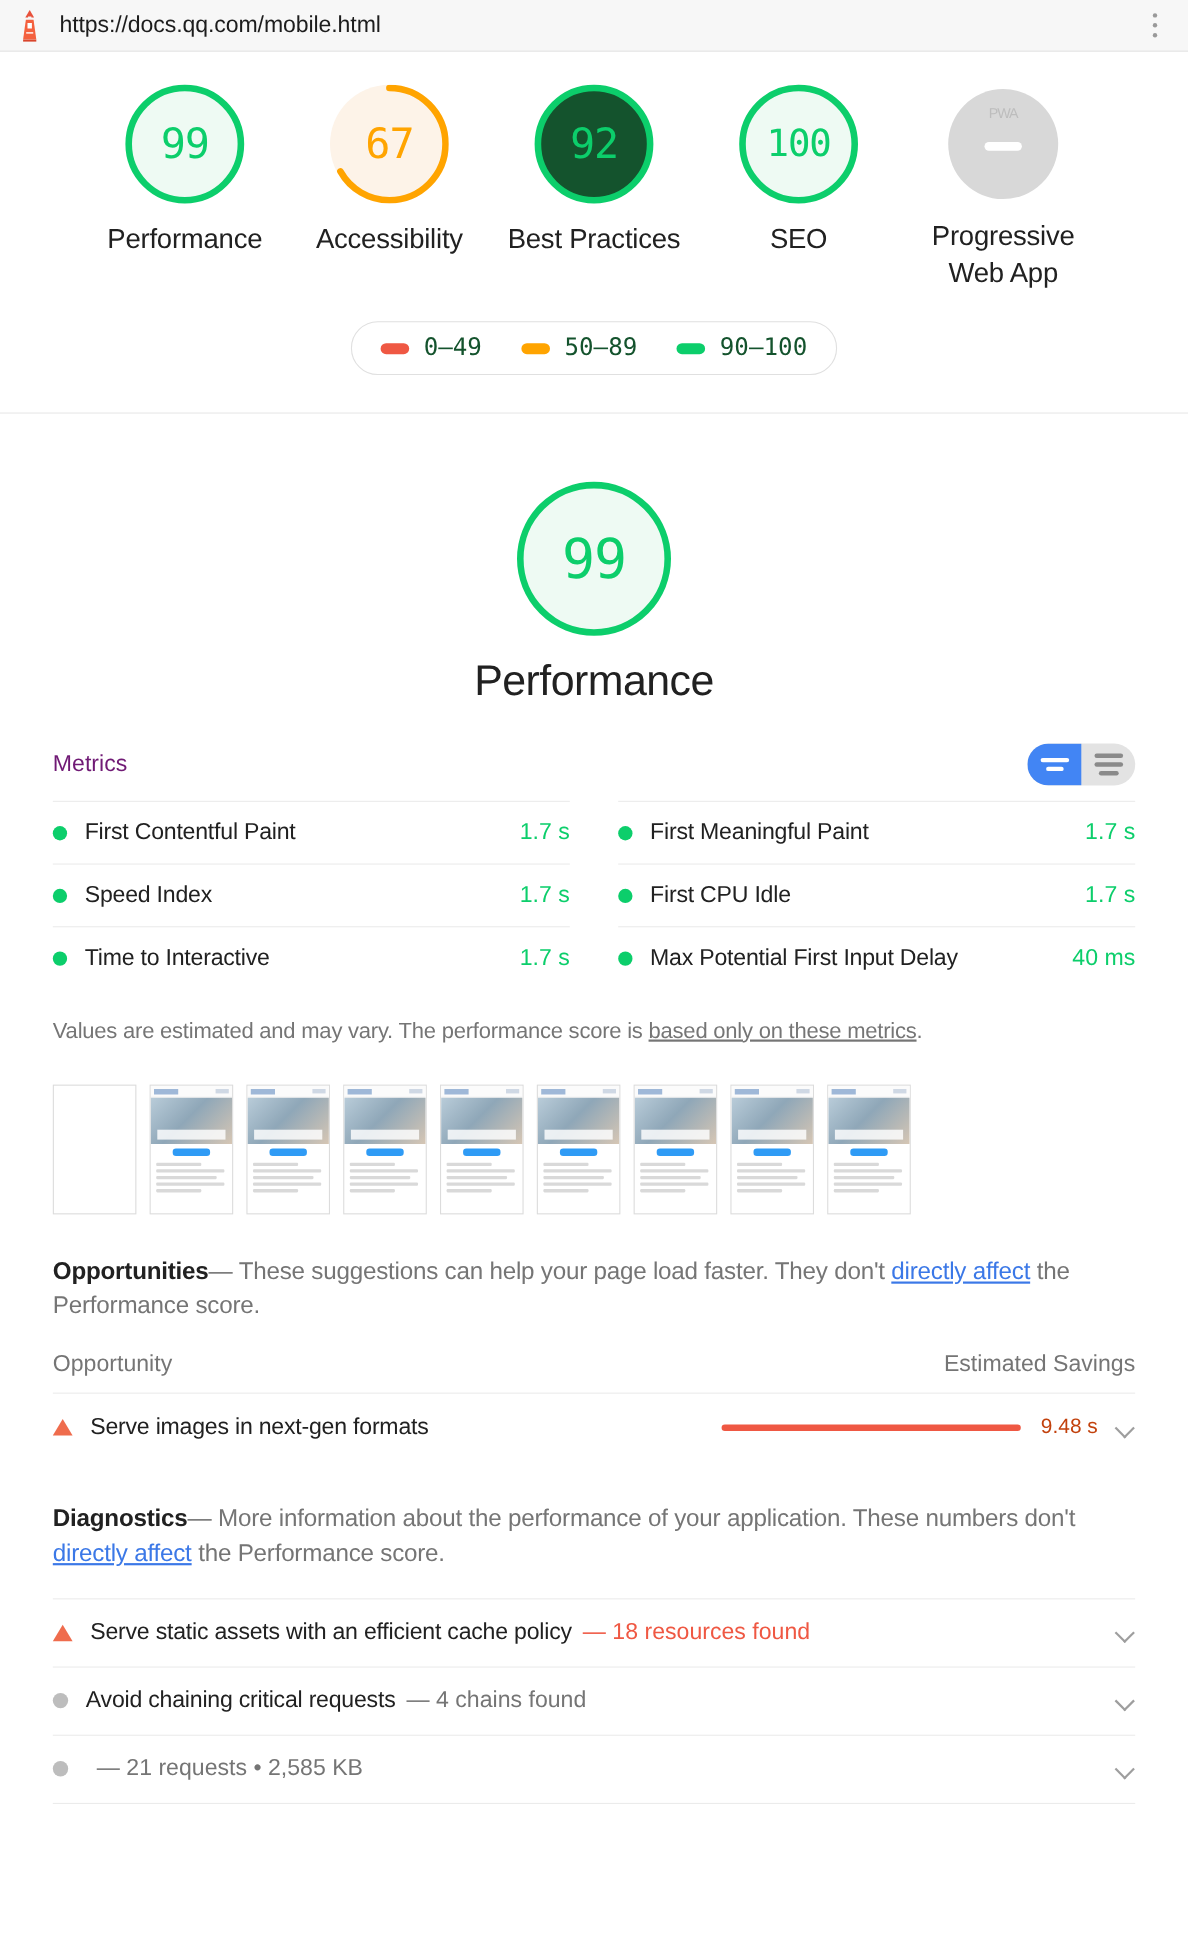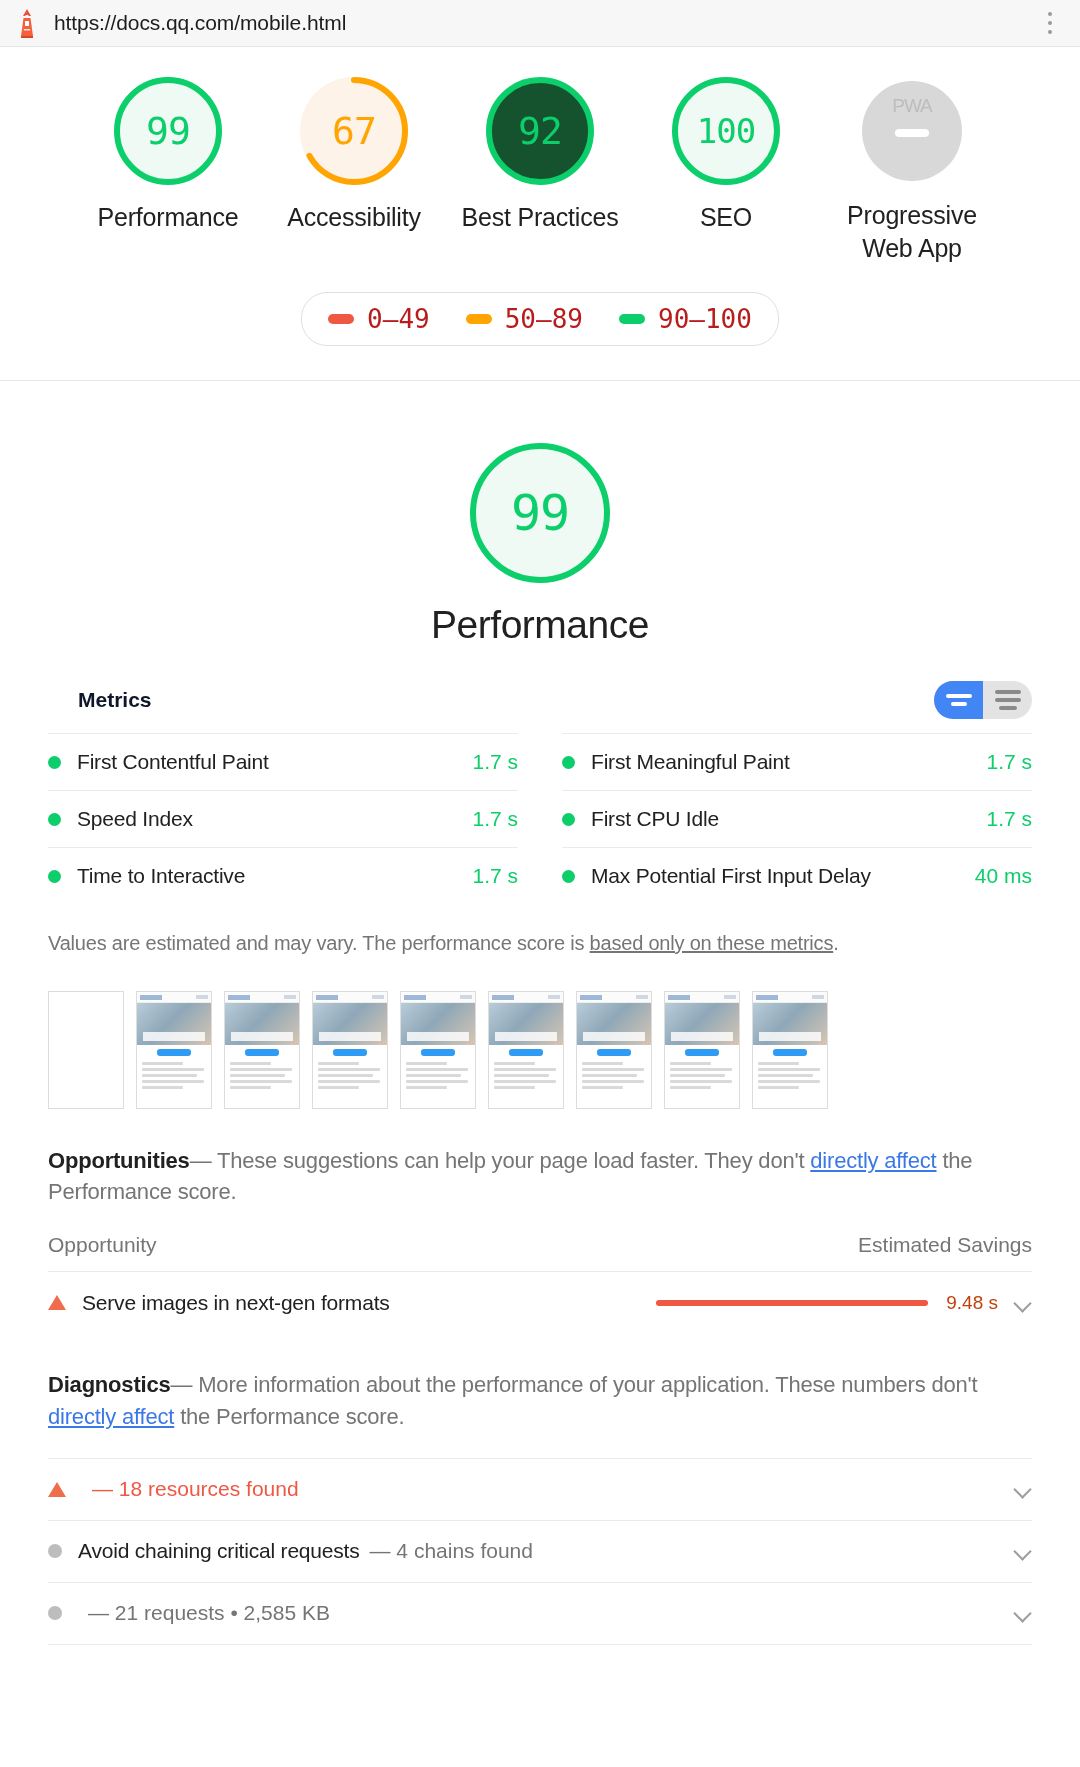--- a/index.html
+++ b/index.html
@@ -64,21 +64,21 @@
   .pwa-badge {
     width: 100px; height: 100px;
     margin: 4px auto 18px;
     border-radius: 50%;
     background: #d8d8d8;
     position: relative;
   }
   .pwa-badge .pwa-text {
     position:absolute; top: 14px; left: 0; right: 0;
     text-align:center;
-    font-size: 19px;
+    font-size: 13px;
     color: #bdbdbd;
     letter-spacing: -1px;
     font-family: "Liberation Sans", sans-serif;
   }
   .pwa-badge .pwa-dash {
     position: absolute;
     left: 50%; transform: translateX(-50%);
     top: 48px;
     width: 34px; height: 8px; border-radius: 4px;
     background: #ffffff;
@@ -92,22 +92,22 @@
     padding: 11px 26px;
     display: flex;
     align-items: center;
     gap: 36px;
     background: #fff;
   }
   .legend-item { display:flex; align-items:center; gap: 13px; }
   .legend-chip { width: 26px; height: 10px; border-radius: 5px; display:block; }
   .legend-text {
     font-family: "DejaVu Sans Mono", "Liberation Mono", monospace;
-    font-size: 26px;
-    color: #b91c1c;
+    font-size: 22px;
+    color: #14532d;
   }
 
   
   .hero { padding: 62px 0 0; text-align: center; }
   .hero-ring {
     width: 140px; height: 140px;
     border-radius: 50%;
     margin: 0 auto 20px;
     display:flex; align-items:center; justify-content:center;
   }
@@ -118,21 +118,21 @@
   }
   .hero-title { font-size: 39px; color: #212121; letter-spacing: -0.5px; }
 
   
   .body { padding: 0 48px; }
 
   .metrics-head {
     display: flex; align-items: center; justify-content: space-between;
     margin-top: 34px; padding-bottom: 14px;
   }
-  .metrics-title { font-size: 21px; font-weight: bold; color: #0f172a; margin-left: 30px; }
+  .metrics-title { font-size: 21px; font-weight: normal; color: #701a75; }
 
   .toggle {
     width: 98px; height: 38px; border-radius: 19px;
     display: flex; overflow: hidden;
     background: #e3e3e3;
   }
   .toggle .half { flex: 1; display:flex; flex-direction:column; align-items:center; justify-content:center; gap: 4px; }
   .toggle .half.active { background: #4285f4; }
   .toggle .bar { height: 4px; border-radius: 2px; display:block; }
   .toggle .half.active .bar { background: #fff; }
@@ -539,20 +539,21 @@
     </div>
 
     <div class="section-lead" style="">
       <b>Diagnostics</b><span>—</span><span> More information about the performance of your application. These numbers don't </span><a href="#">directly affect</a><span> the Performance score.</span>
     </div>
 
     <div style="height:26px"></div>
 
     <div class="diag-row">
       <span class="tri"></span>
+      <span class="diag-name">Serve static assets with an efficient cache policy</span>
       <span class="diag-sub warn">— 18 resources found</span>
       <span class="opp-spacer"></span>
       <span class="chev"></span>
     </div>
 
     <div class="diag-row">
       <span class="gdot"></span>
       <span class="diag-name">Avoid chaining critical requests</span>
       <span class="diag-sub">— 4 chains found</span>
       <span class="opp-spacer"></span>

